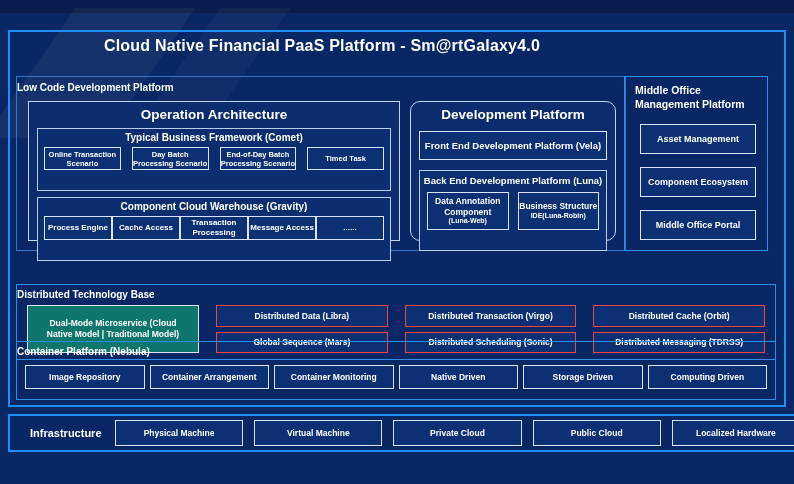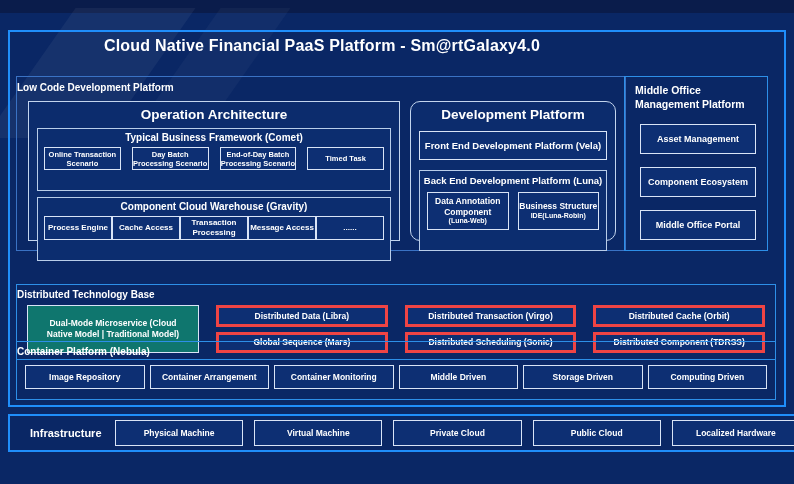--- a/index.html
+++ b/index.html
@@ -46,21 +46,21 @@
   .mid-office{left:624px;top:76px;width:142px;height:173px;}
   .mid-office .mo-label{font-size:10.5px;line-height:1.3;margin:7px 10px 0 10px;text-align:left;}
   .mo-box{margin:13px 11px 0 15px;height:28px;border:1px solid #d9e4f6;background:#0d2f73;
     display:flex;align-items:center;justify-content:center;font-size:9px;text-align:center;}
   .distributed{left:16px;top:276px;width:758px;height:74px;margin-top:8px;}
   .dist-row{display:flex;gap:17px;padding:5px 10px 0 10px;align-items:stretch;height:48px;}
   .dual-box{width:172px;flex:none;border:1px solid #d9e4f6;background:#0f766e;
     display:flex;align-items:center;justify-content:center;text-align:center;
     font-size:8.5px;line-height:1.35;padding:2px 8px;box-sizing:border-box;}
   .dist-col{flex:1;display:flex;flex-direction:column;gap:5px;}
-  .dist-cell{flex:1;border:3px solid #ef4444;background:#0d2f73;
+  .dist-cell{flex:1;border:1px solid #ef4444;background:#0d2f73;
     display:flex;align-items:center;justify-content:center;font-size:8.5px;text-align:center;}
   .container-plat{left:16px;top:341px;width:758px;height:57px;}
   .cont-row{gap:5px;height:24px;margin-top:8px;padding:0 8px;}
   .cont-row .sbox{font-size:8.5px;}
   .infra-label{font-size:11px;flex:none;width:74px;}
   .infra-box{flex:1;height:24px;border:1px solid #d9e4f6;background:#0d2f73;
     display:flex;align-items:center;justify-content:center;font-size:8.5px;text-align:center;}
 </style>
 </head>
 <body>
@@ -133,32 +133,32 @@
     <div class="dist-col">
       <div class="dist-cell">Distributed Data (Libra)</div>
       <div class="dist-cell">Global Sequence (Mars)</div>
     </div>
     <div class="dist-col">
       <div class="dist-cell">Distributed Transaction (Virgo)</div>
       <div class="dist-cell">Distributed Scheduling (Sonic)</div>
     </div>
     <div class="dist-col">
       <div class="dist-cell">Distributed Cache (Orbit)</div>
-      <div class="dist-cell">Distributed Component (TDRSS)</div>
+      <div class="dist-cell">Distributed Messaging (TDRSS)</div>
     </div>
   </div>
 </div>
 
 <div class="abs panel container-plat">
   <div class="panel-label" style="margin-top:4px;">Container Platform (Nebula)</div>
   <div class="row cont-row">
     <div class="sbox">Image Repository</div>
     <div class="sbox">Container Arrangement</div>
     <div class="sbox">Container Monitoring</div>
-    <div class="sbox">Middle Driven</div>
+    <div class="sbox">Native Driven</div>
     <div class="sbox">Storage Driven</div>
     <div class="sbox">Computing Driven</div>
   </div>
 </div>
 
 <div class="abs infra-frame">
   <div class="infra-label">Infrastructure</div>
   <div class="infra-box">Physical Machine</div>
   <div class="infra-box">Virtual Machine</div>
   <div class="infra-box">Private Cloud</div>

